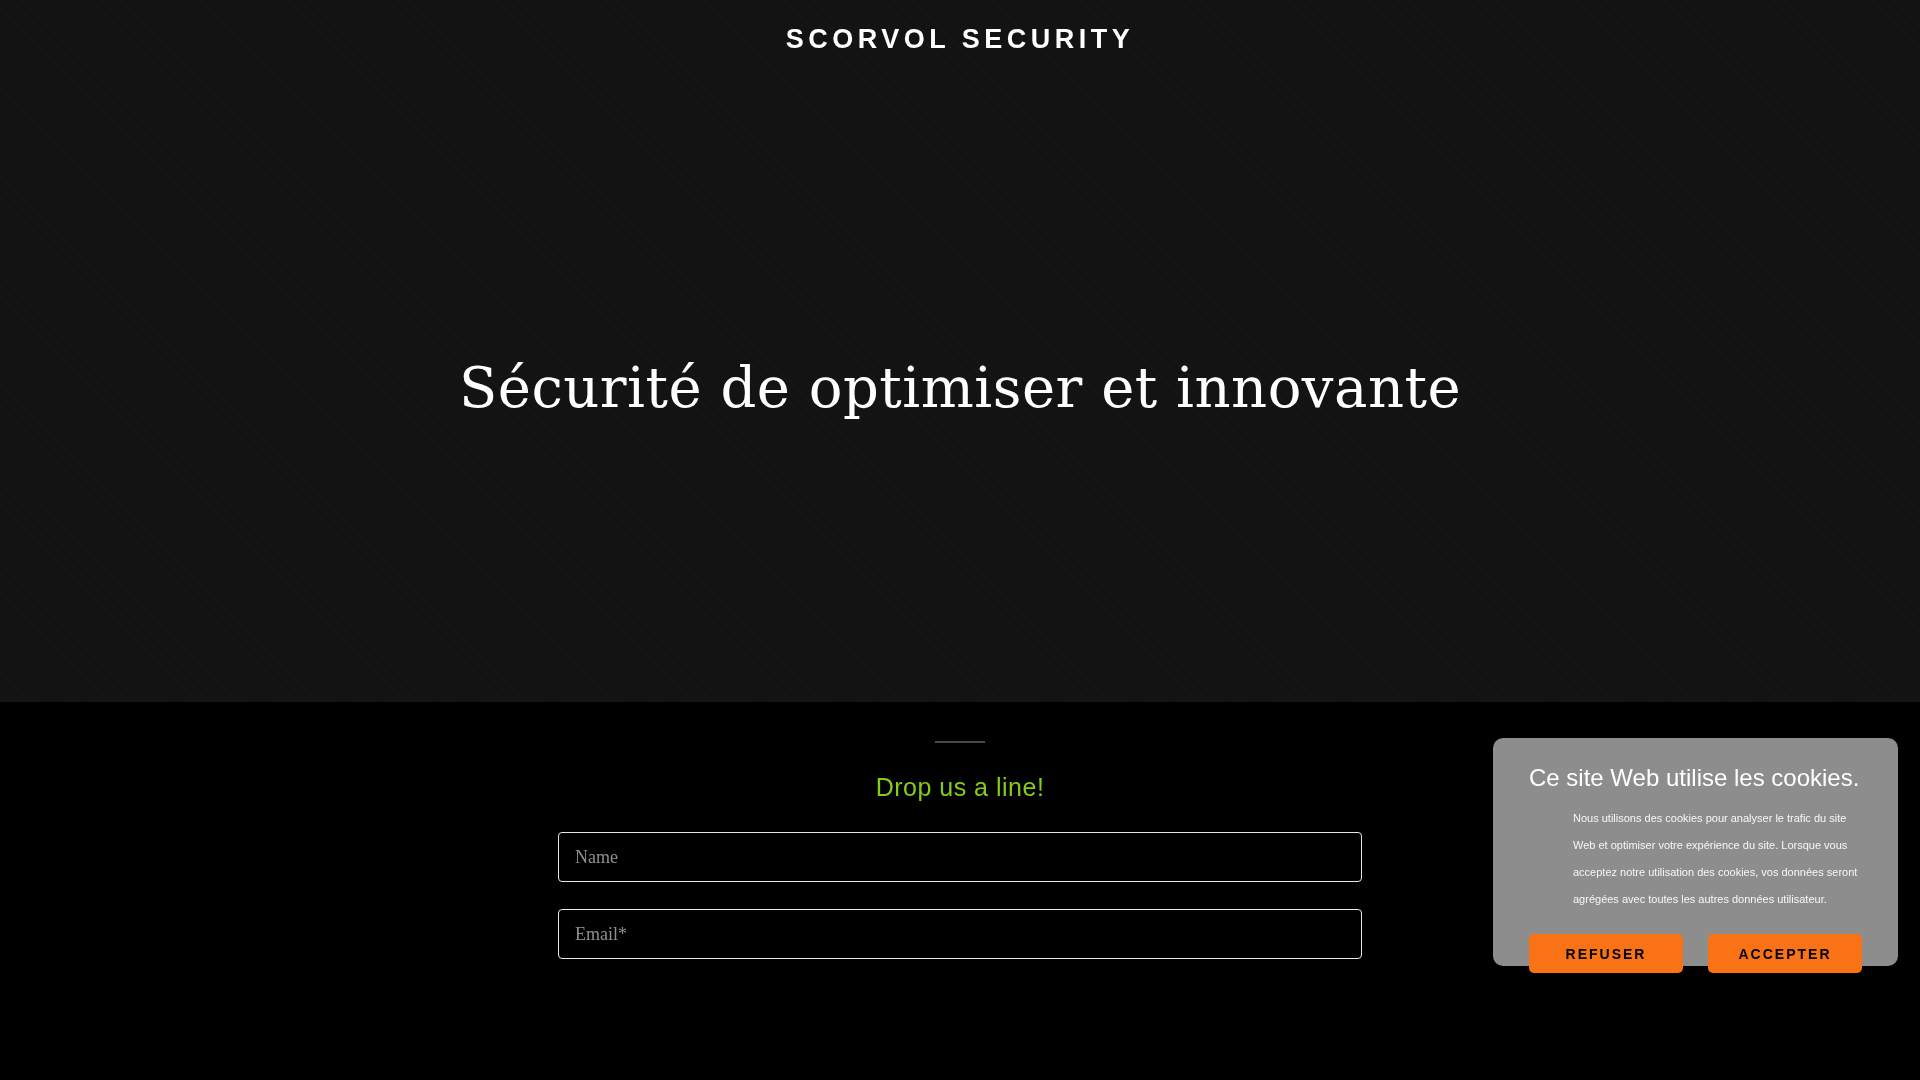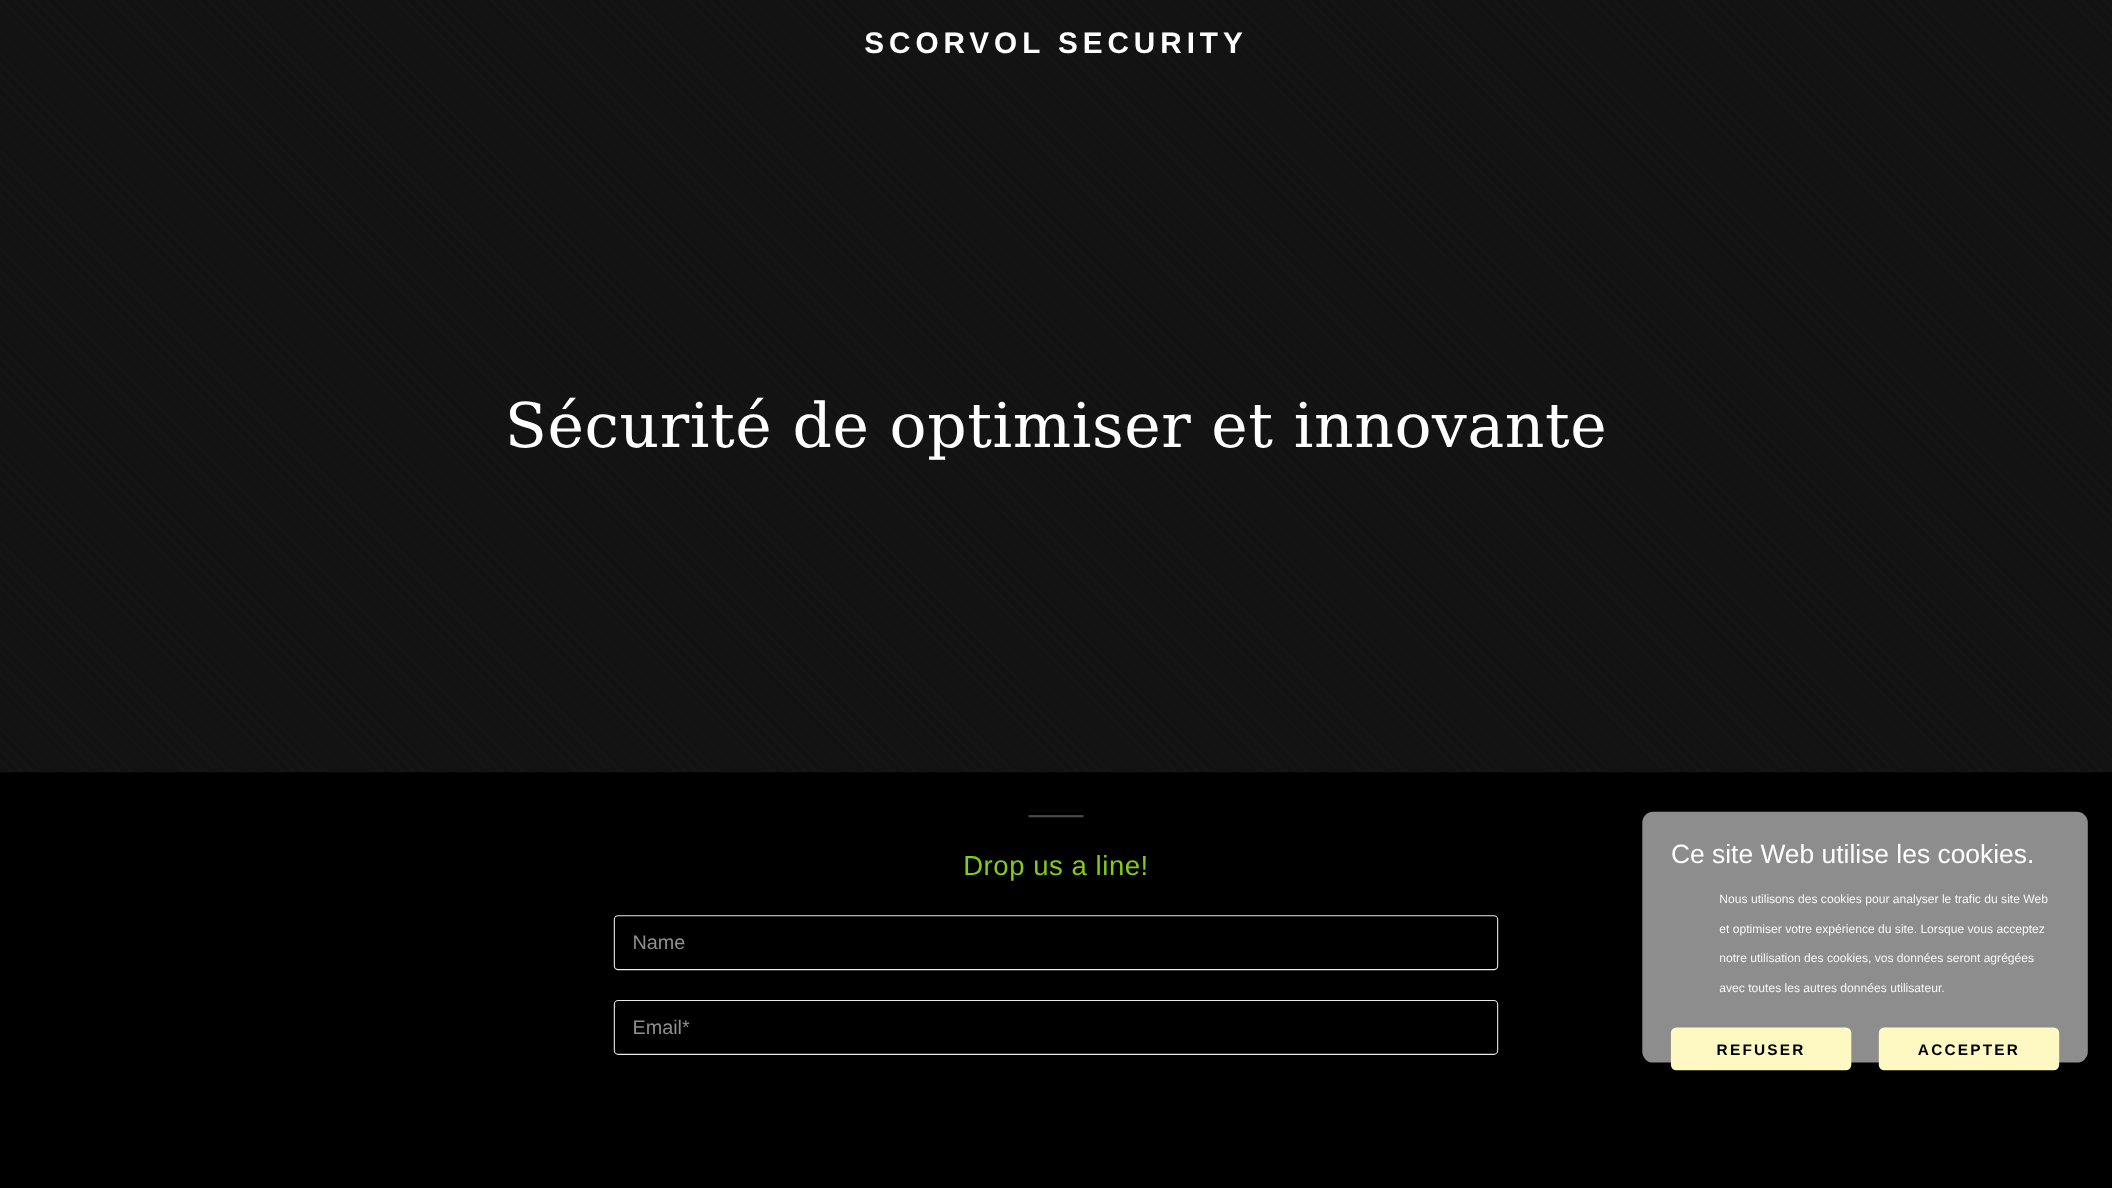--- a/index.html
+++ b/index.html
@@ -78,40 +78,40 @@
   }
   .text-field {
     display: block;
     width: 100%;
     height: 50px;
     margin-bottom: 27px;
     background: transparent;
     border: 1px solid #e9e9e9;
     border-radius: 4px;
     color: #ffffff;
-    font-family: Liberation Sans, sans-serif;
+    font-family: Liberation Serif, serif;
     font-size: 18px;
     padding: 0 16px;
     outline: none;
   }
   .text-field::placeholder {
     color: #8f8f8f;
     opacity: 1;
   }
 
   
   .cookie-banner {
     position: fixed;
     left: 1493px;
     top: 738px;
     width: 405px;
     height: 228px;
     background: #8d8d8d;
     border-radius: 10px;
-    padding: 25px 26px;
+    padding: 25px 36px;
     box-shadow: 0 6px 20px rgba(0,0,0,0.55);
     text-align: left;
   }
   .cookie-title {
     font-weight: normal;
     font-size: 24px;
     color: #ffffff;
     line-height: 1.25;
     margin-bottom: 12px;
   }
@@ -122,21 +122,21 @@
     margin-left: 44px;
   }
   .cookie-buttons {
     display: flex;
     gap: 25px;
     margin-top: 21px;
   }
   .cookie-btn {
     flex: 1;
     height: 39px;
-    background: #fef9c3;
+    background: #f97316;
     color: #000000;
     border: none;
     border-radius: 5px;
     font-family: "Liberation Sans", sans-serif;
     font-size: 14px;
     font-weight: bold;
     letter-spacing: 2px;
     cursor: pointer;
   }
 </style>

